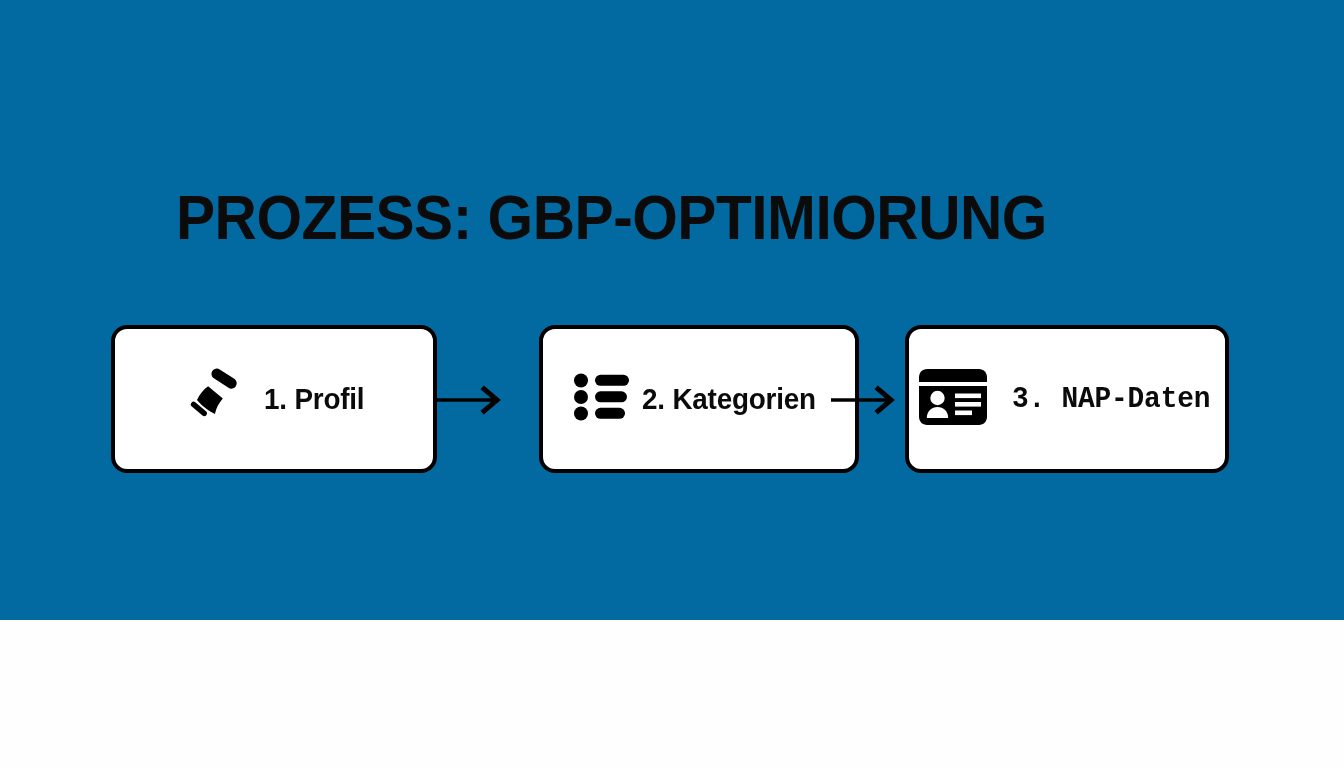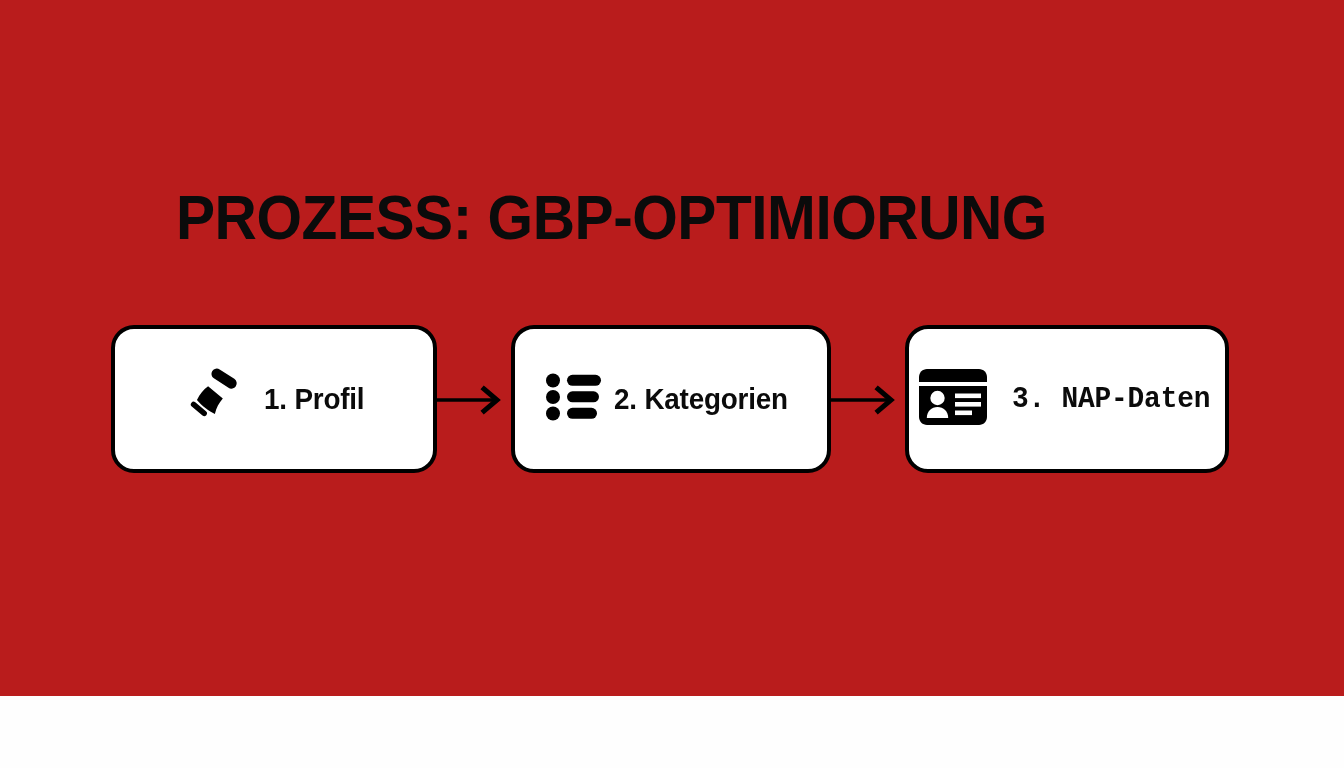--- a/index.html
+++ b/index.html
@@ -13,22 +13,22 @@
     height: 768px;
     background: #fefefe;
     font-family: "Liberation Sans", "DejaVu Sans", sans-serif;
     overflow: hidden;
     position: relative;
   }
 
   #slide {
     position: relative;
     width: 1344px;
-    height: 696px;
-    background: #b91c1c;
+    height: 620px;
+    background: #0369a1;
   }
 
   
   #diagram-title {
     position: absolute;
     left: 176px;
     top: 186px;
     font-size: 63px;
     font-weight: 700;
     letter-spacing: -0.5px;
@@ -47,30 +47,30 @@
     width: 1344px;
     height: 150px;
   }
 
   .step-box {
     position: absolute;
     top: 0;
     height: 148px;
     box-sizing: border-box;
     border: 4px solid #000000;
-    border-radius: 23px;
+    border-radius: 16px;
     background: #ffffff;
     display: flex;
     align-items: center;
     justify-content: center;
     gap: 22px;
   }
 
   #step-box-1 { left: 111px;  width: 326px; }
-  #step-box-2 { left: 511px;  width: 320px; gap: 12px; }
+  #step-box-2 { left: 539px;  width: 320px; gap: 12px; }
   #step-box-3 { left: 905px;  width: 324px; font-family: Liberation Mono, monospace; }
 
   .step-icon {
     flex: 0 0 auto;
     display: block;
   }
 
   .step-label {
     font-size: 29px;
     font-weight: 700;

